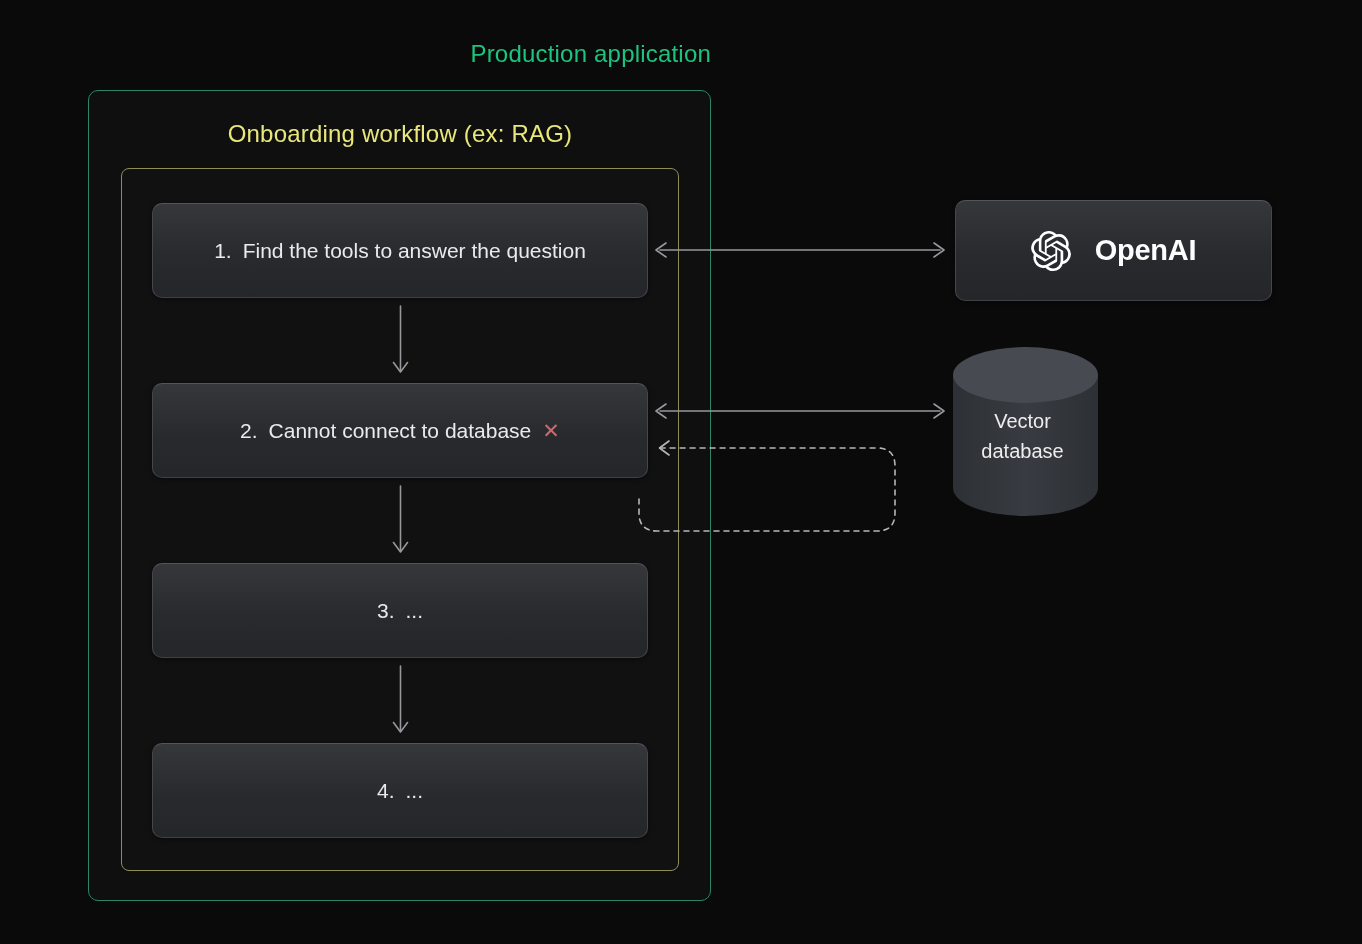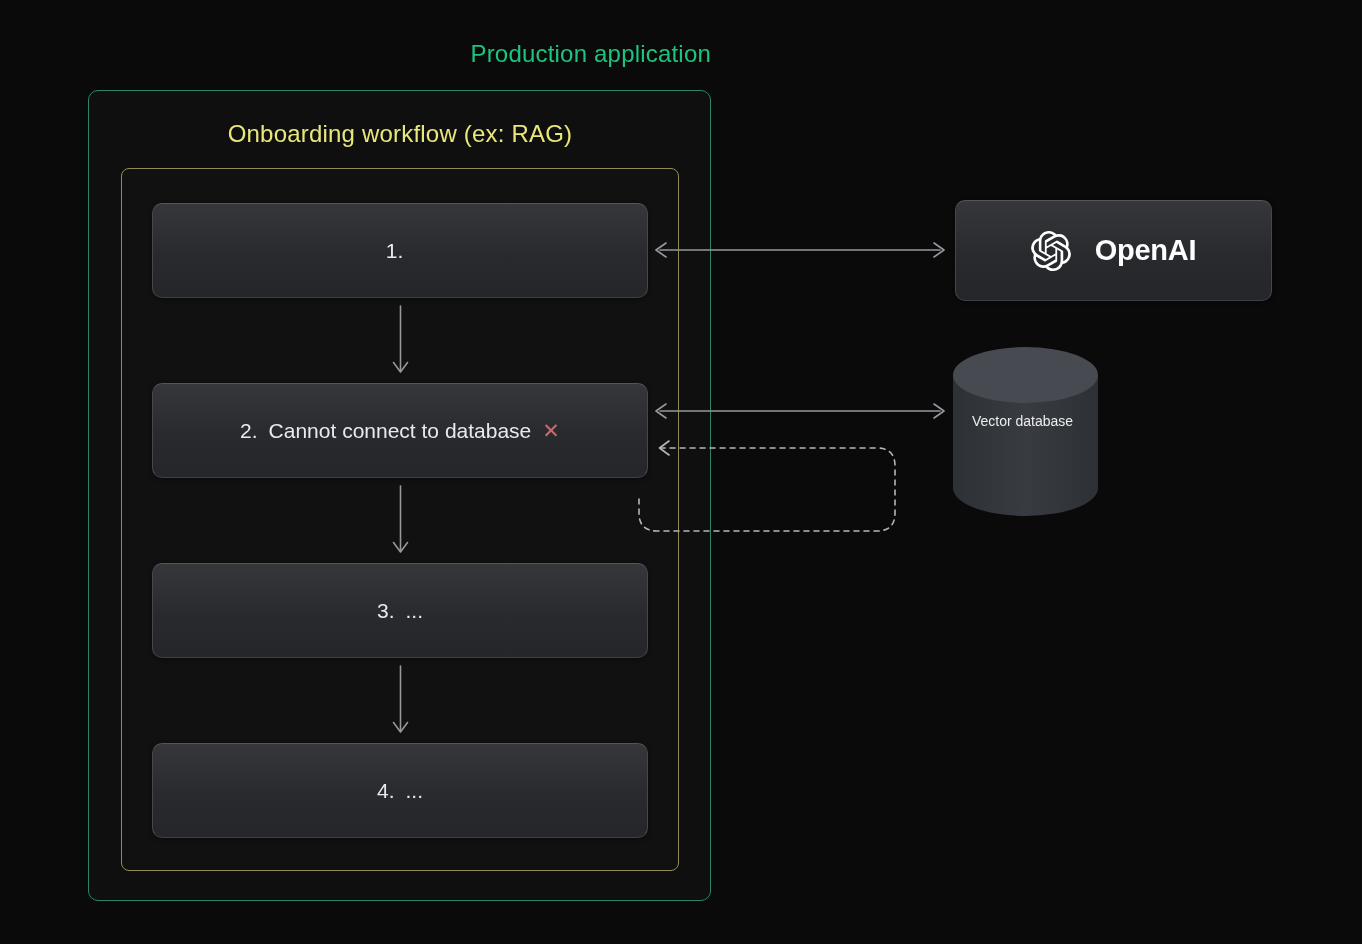--- a/index.html
+++ b/index.html
@@ -25,40 +25,41 @@
   .step-1{top:203px;} .step-2{top:383px;} .step-3{top:563px;} .step-4{top:743px;}
   .step .num{margin-right:11px;}
   .err-x{margin-left:11px;color:var(--error-x,#c96b6e);font-size:21px;font-weight:600;}
 
   .openai-card{left:955px;top:200px;width:317px;height:101px;gap:24px;}
   .openai-label{font-size:29px;font-weight:700;color:#fdfdfd;letter-spacing:-.3px;}
   .openai-mark{width:40px;height:40px;display:block;}
 
   .cylinder{position:absolute;left:953px;top:347px;width:145px;height:170px;}
   .cyl-label{position:absolute;left:953px;top:406px;width:139px;text-align:center;
-    color:#eceded;font-size:14px;line-height:30px;}
+    color:#eceded;font-size:20px;line-height:30px;}
 
   .arrows{position:absolute;left:0;top:0;width:1362px;height:944px;pointer-events:none;}
   .arrows path{fill:none;stroke:var(--arrow,#96989c);stroke-width:1.6;stroke-linecap:round;stroke-linejoin:round;}
   .arrows .dashed{stroke:var(--dashed-arrow,#b4b6ba);stroke-dasharray:5 5;}
   .arrows .dashed-head{stroke:var(--dashed-arrow,#b4b6ba);}
 </style>
 </head>
 <body>
 
 <div class="canvas">
 
   <div class="prod-title">Production application</div>
   <div class="prod-box"></div>
 
   <div class="wf-title">Onboarding workflow (ex: RAG)</div>
   <div class="wf-box"></div>
 
   <div class="card step step-1">
     <span class="num">1.</span>
+    <span>Find the tools to answer the question</span>
   </div>
 
   <div class="card step step-2">
     <span class="num">2.</span>
     <span>Cannot connect to database</span>
     <span class="err-x">✕</span>
   </div>
 
   <div class="card step step-3">
     <span class="num">3.</span>

